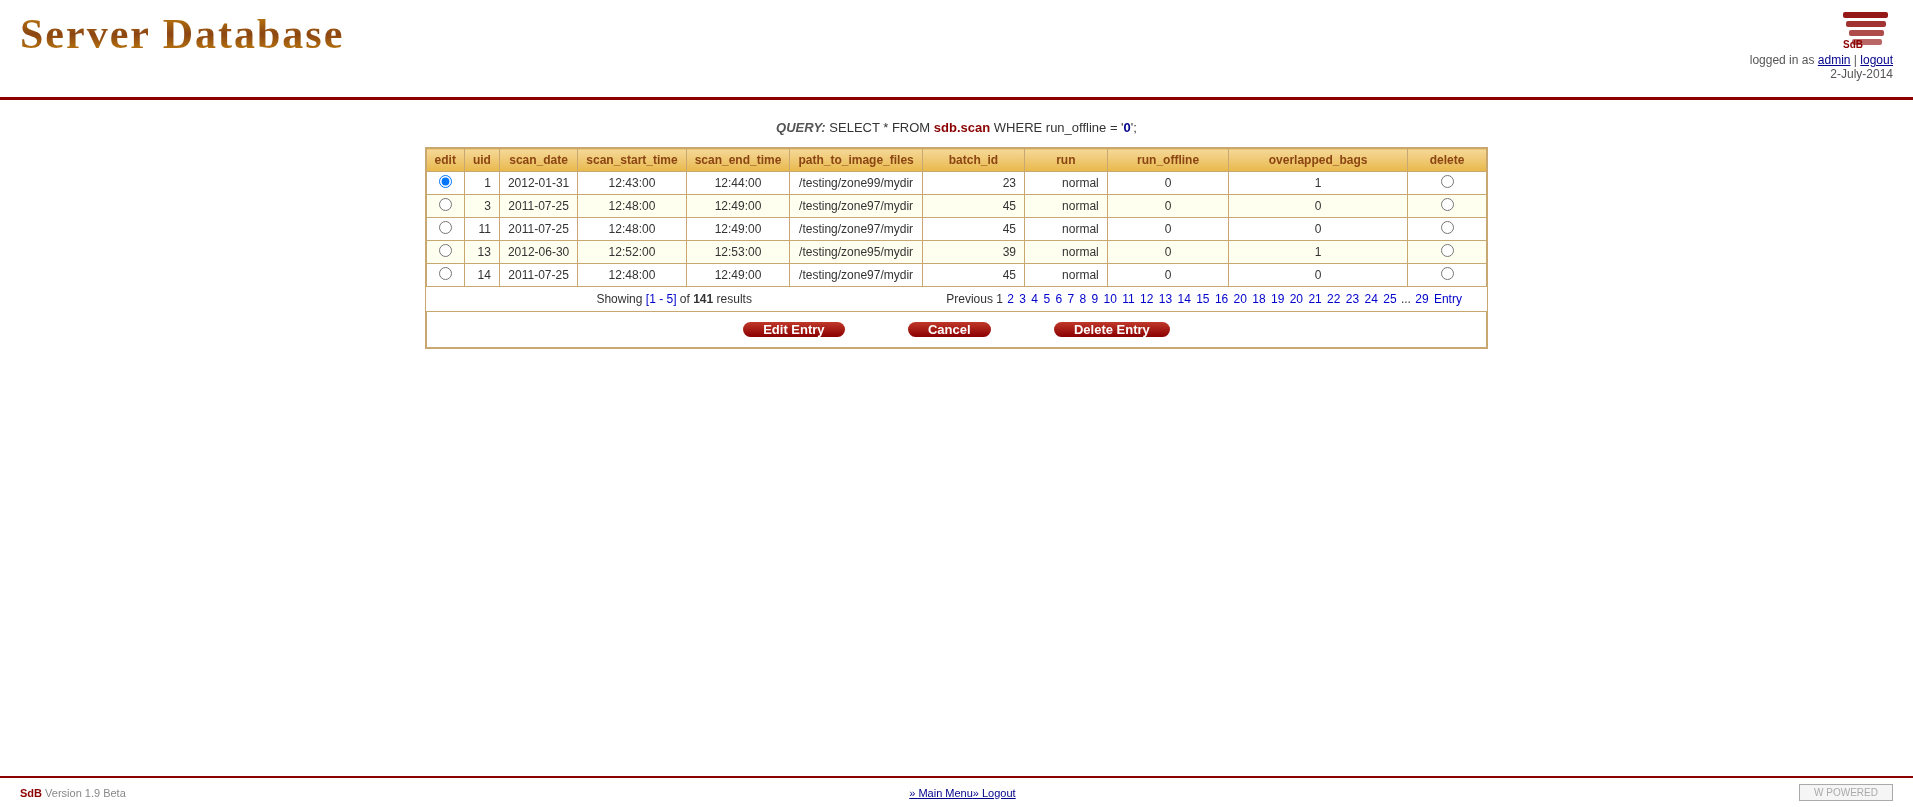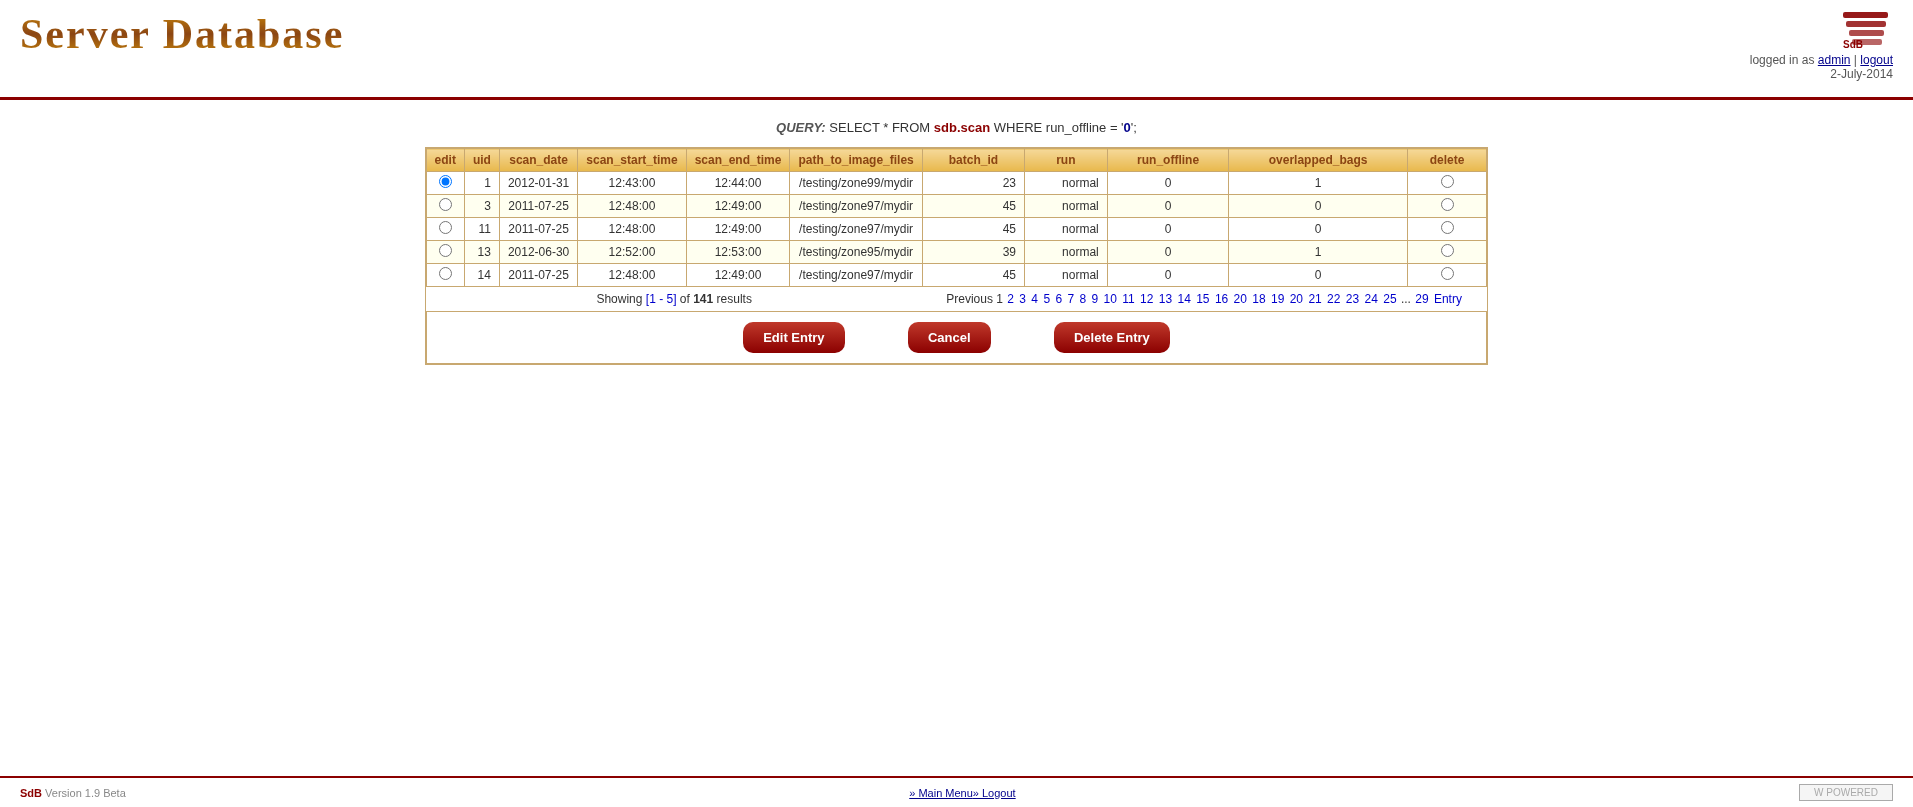--- a/index.html
+++ b/index.html
@@ -185,21 +185,21 @@
     
     #actions-row td {
       padding: 10px 8px;
       text-align: center;
       background: #fff;
     }
     .action-btn {
       background: linear-gradient(to bottom, #c0392b, #8b0000);
       color: #fff;
       border: none;
-      padding: 8px 20px;
+      padding: 0 20px;
       font-size: 13px;
       cursor: pointer;
       font-weight: bold;
       border-radius: 10px;
       margin: 0 30px;
     }
 
     
     #footer {
       position: fixed;

